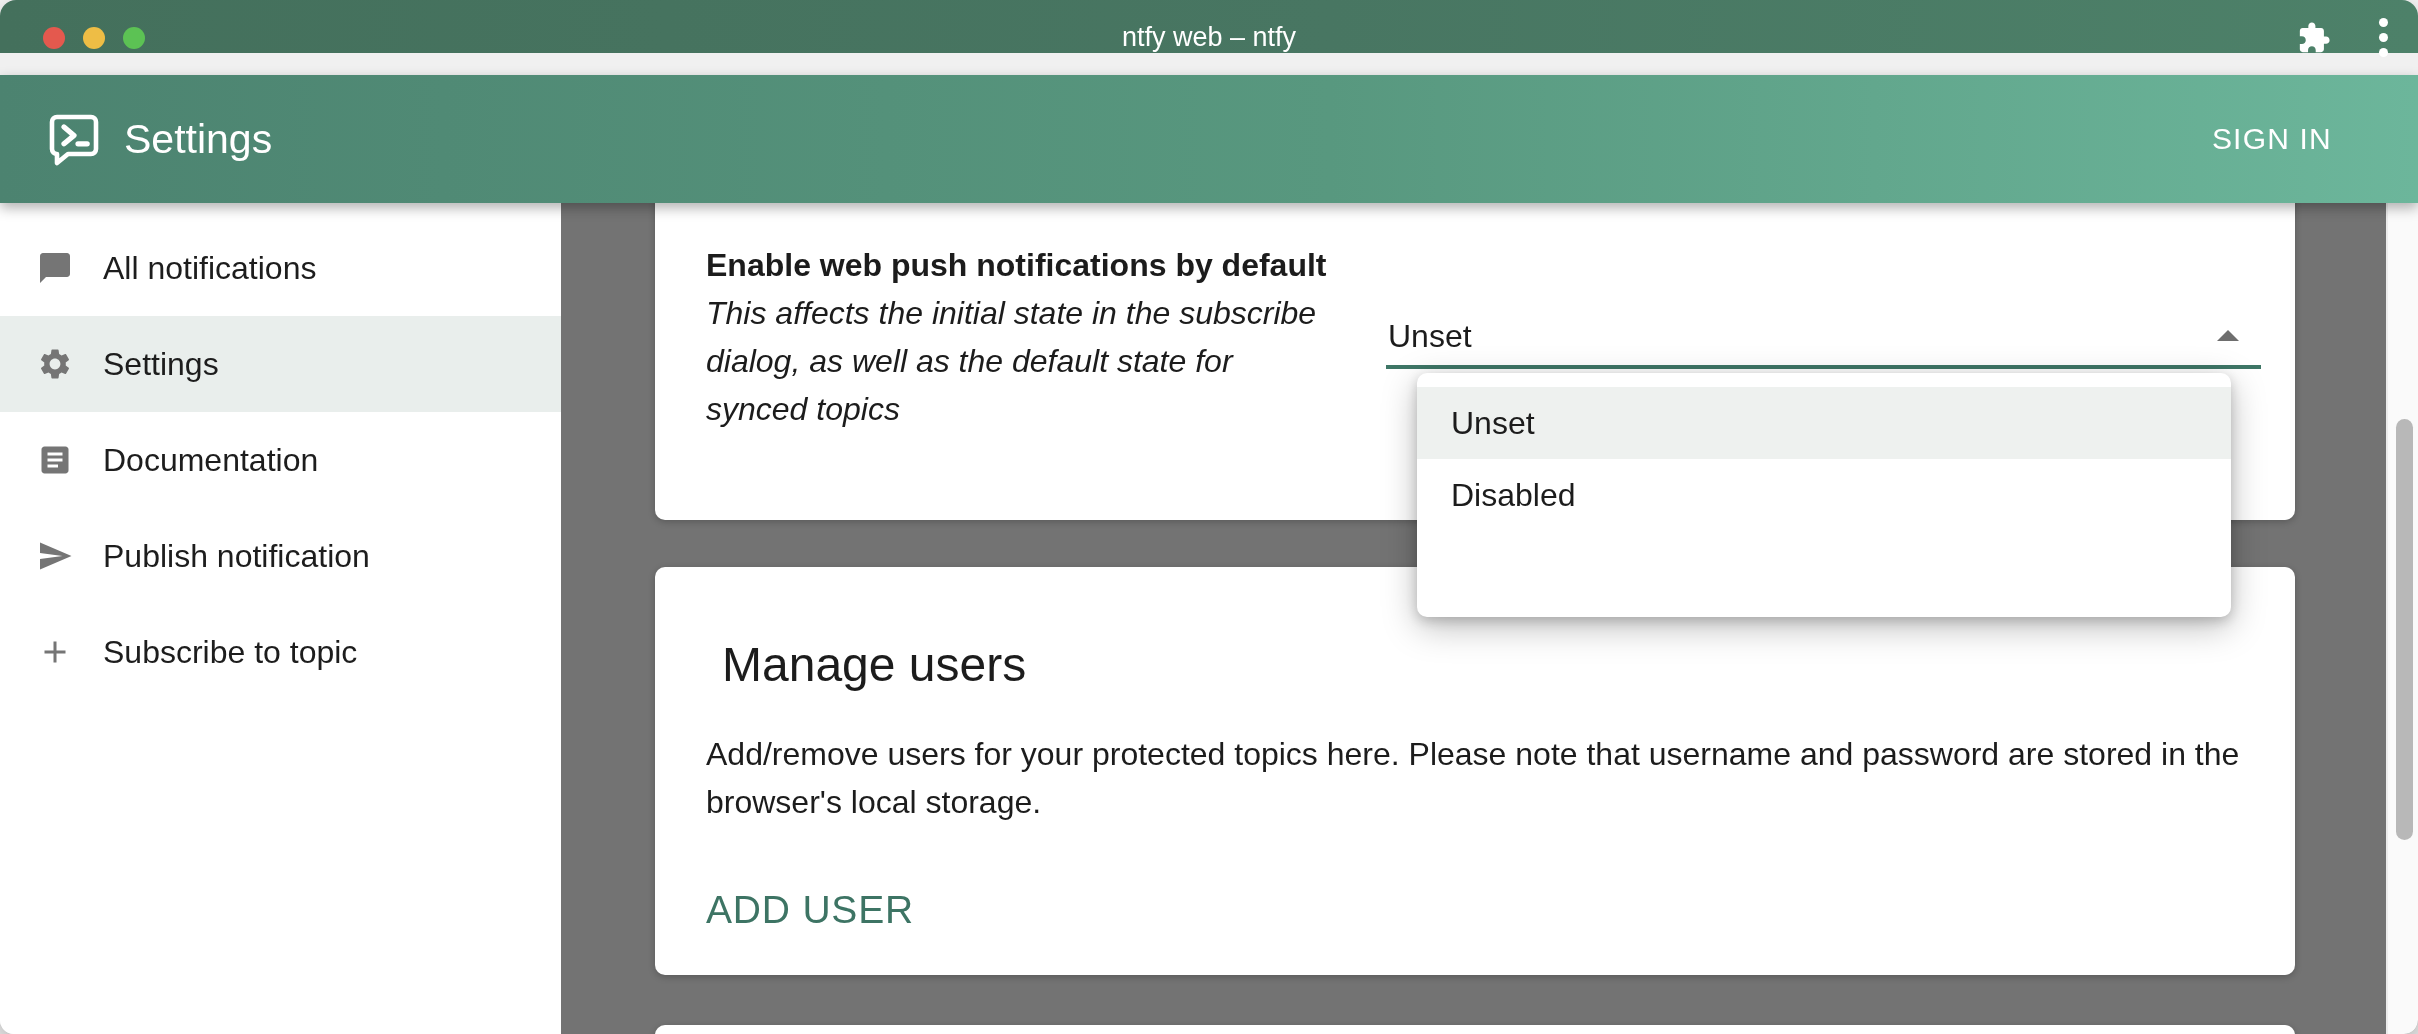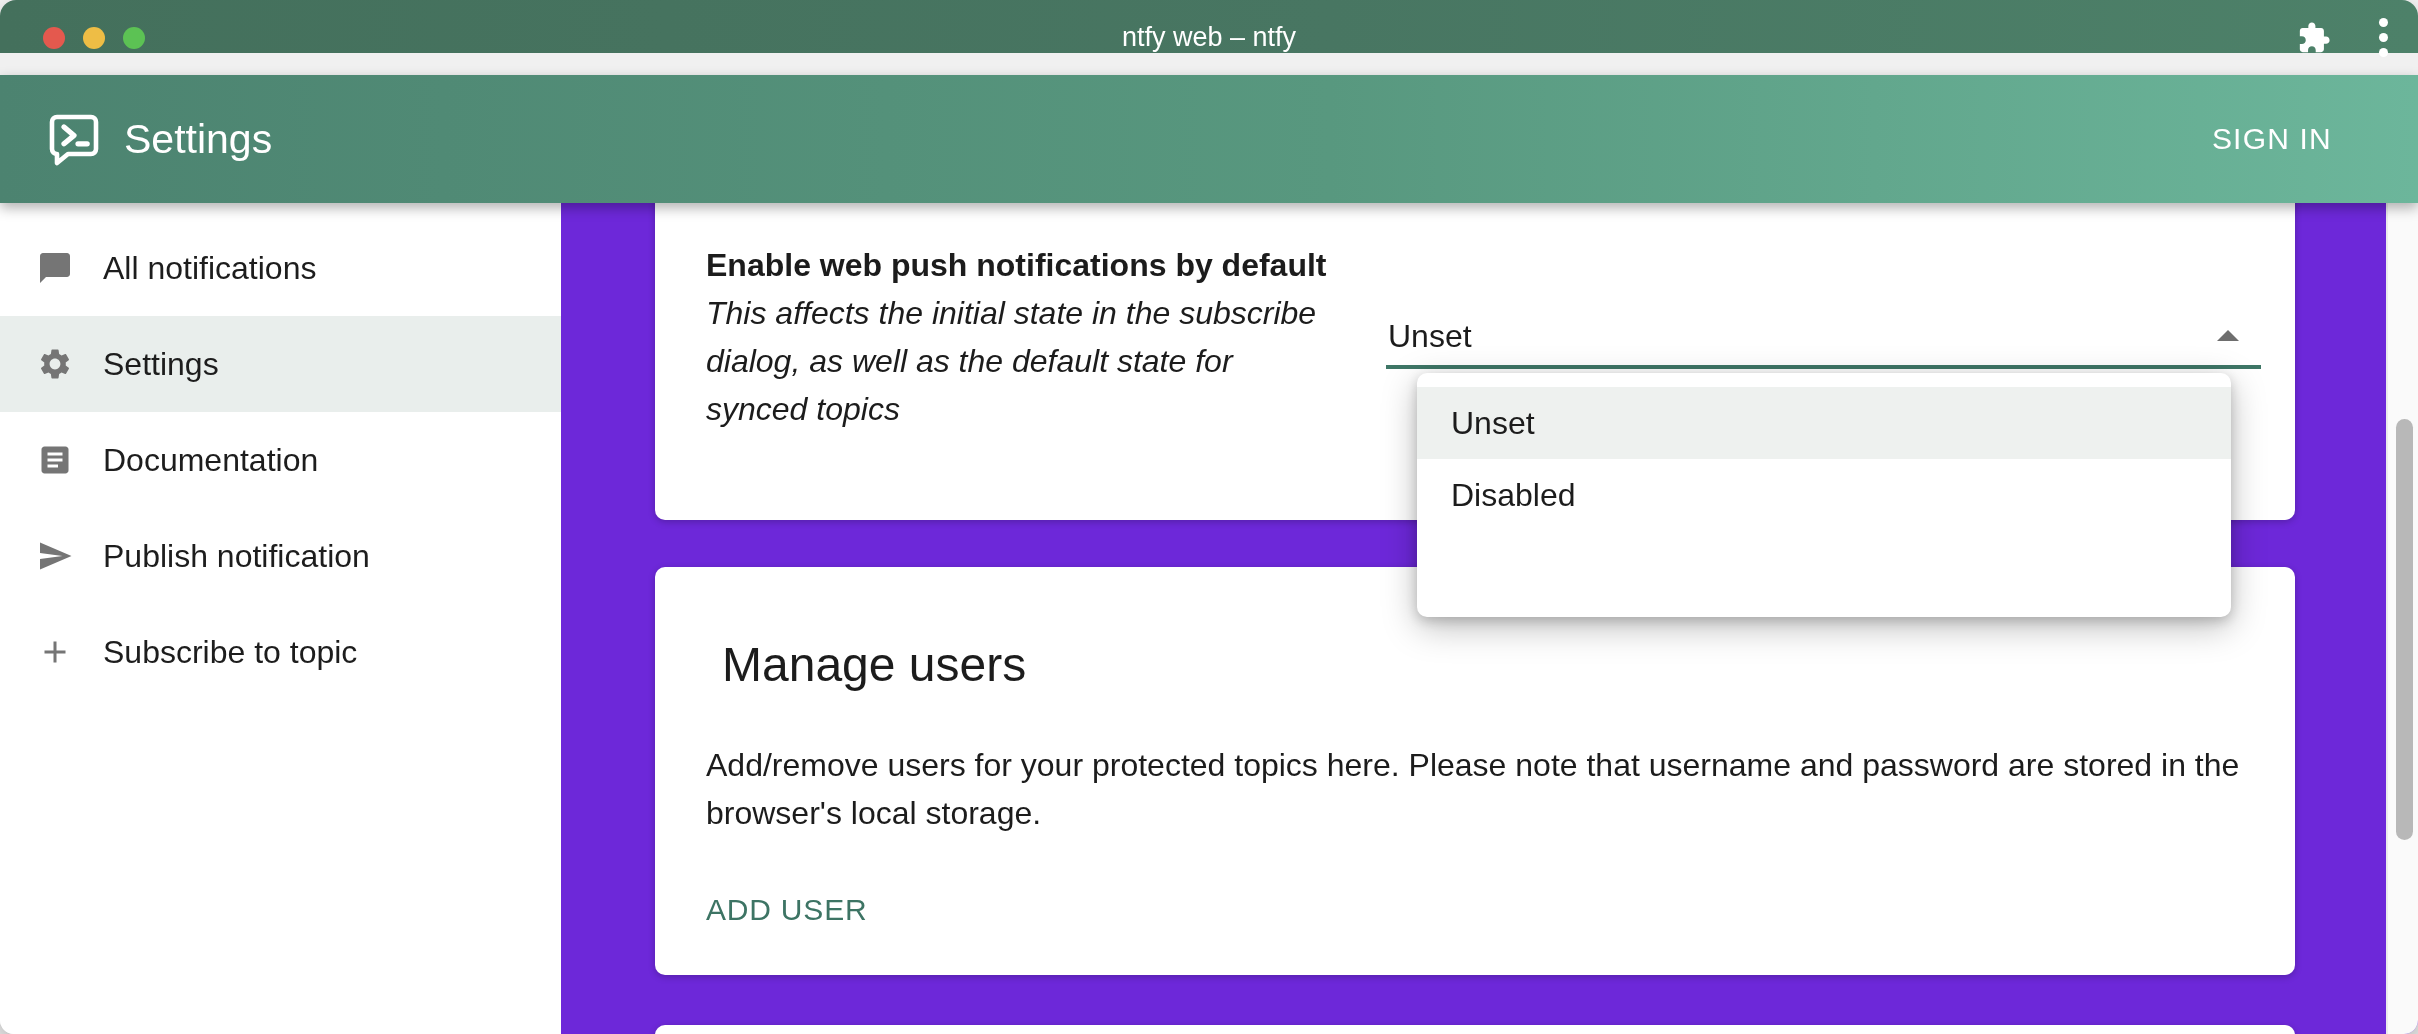--- a/index.html
+++ b/index.html
@@ -34,21 +34,21 @@
   
   .page-body{position:absolute;top:203px;left:0;right:0;bottom:0;}
 
   .sidebar{position:absolute;left:0;top:0;bottom:0;width:607px;background:#fff;
     border-right:3px solid #e2e2e2;padding-top:17px;box-sizing:border-box;}
   .s-item{height:96px;display:flex;align-items:center;padding-left:37px;cursor:pointer;}
   .s-item.selected{background:#e9eeec;}
   .s-item svg{width:36px;height:36px;margin-right:30px;fill:#757575;flex:none;}
   .s-item .lbl{font-size:32px;color:#1d1d1d;}
 
-  .main{position:absolute;left:561px;top:0;right:0;bottom:0;background:#6d28d9;overflow:hidden;}
+  .main{position:absolute;left:561px;top:0;right:0;bottom:0;background:#737373;overflow:hidden;}
 
   .card{position:absolute;background:#fff;border-radius:10px;box-shadow:0 2px 7px rgba(0,0,0,.22);}
   .card1{left:94px;top:-24px;width:1640px;height:341px;}
   .card2{left:94px;top:364px;width:1640px;height:408px;}
   .card3{left:94px;top:822px;width:1640px;height:80px;}
 
   .row-title{position:absolute;left:51px;top:65px;font-size:32px;font-weight:bold;
     line-height:42px;color:#1c1c1c;}
   .row-desc{position:absolute;left:51px;top:110px;width:615px;font-size:32px;font-style:italic;
     line-height:48px;color:#1c1c1c;}
@@ -61,24 +61,24 @@
     border-bottom:11px solid #6e6e6e;}
 
   .menu{position:absolute;left:856px;top:170px;width:814px;height:244px;z-index:40;
     background:#fff;border-radius:10px;padding-top:14px;box-sizing:border-box;
     box-shadow:0 10px 35px rgba(0,0,0,.26),0 4px 12px rgba(0,0,0,.18);}
   .m-item{height:72px;line-height:72px;padding-left:34px;font-size:32px;color:#1c1c1c;cursor:pointer;}
   .m-item.selected{background:#eef1ef;}
 
   .card2 h2{position:absolute;left:51px;top:51px;margin:16px;font-size:48px;font-weight:400;
     line-height:62px;color:#1c1c1c;}
-  .card2 .desc{position:absolute;left:51px;top:174px;width:1560px;font-size:32px;
+  .card2 .desc{position:absolute;left:51px;top:163px;width:1560px;font-size:32px;
     line-height:48px;color:#1c1c1c;}
   .add-user{position:absolute;left:51px;top:324px;background:none;border:none;padding:0;
-    font-size:30px;font-weight:500;letter-spacing:0.8px;color:#3d7464;cursor:pointer;
+    font-size:39px;font-weight:500;letter-spacing:0.8px;color:#3d7464;cursor:pointer;
     line-height:38px;font-family:"Liberation Sans", sans-serif;}
 
   .sb-track{position:absolute;right:0;top:0;bottom:0;width:32px;background:#fafafa;
     border-left:2px solid #ececec;box-sizing:border-box;}
   .sb-thumb{position:absolute;left:8px;top:216px;width:17px;height:421px;border-radius:9px;
     background:#b8b8b8;cursor:grab;}
 </style>
 </head>
 <body>
 

